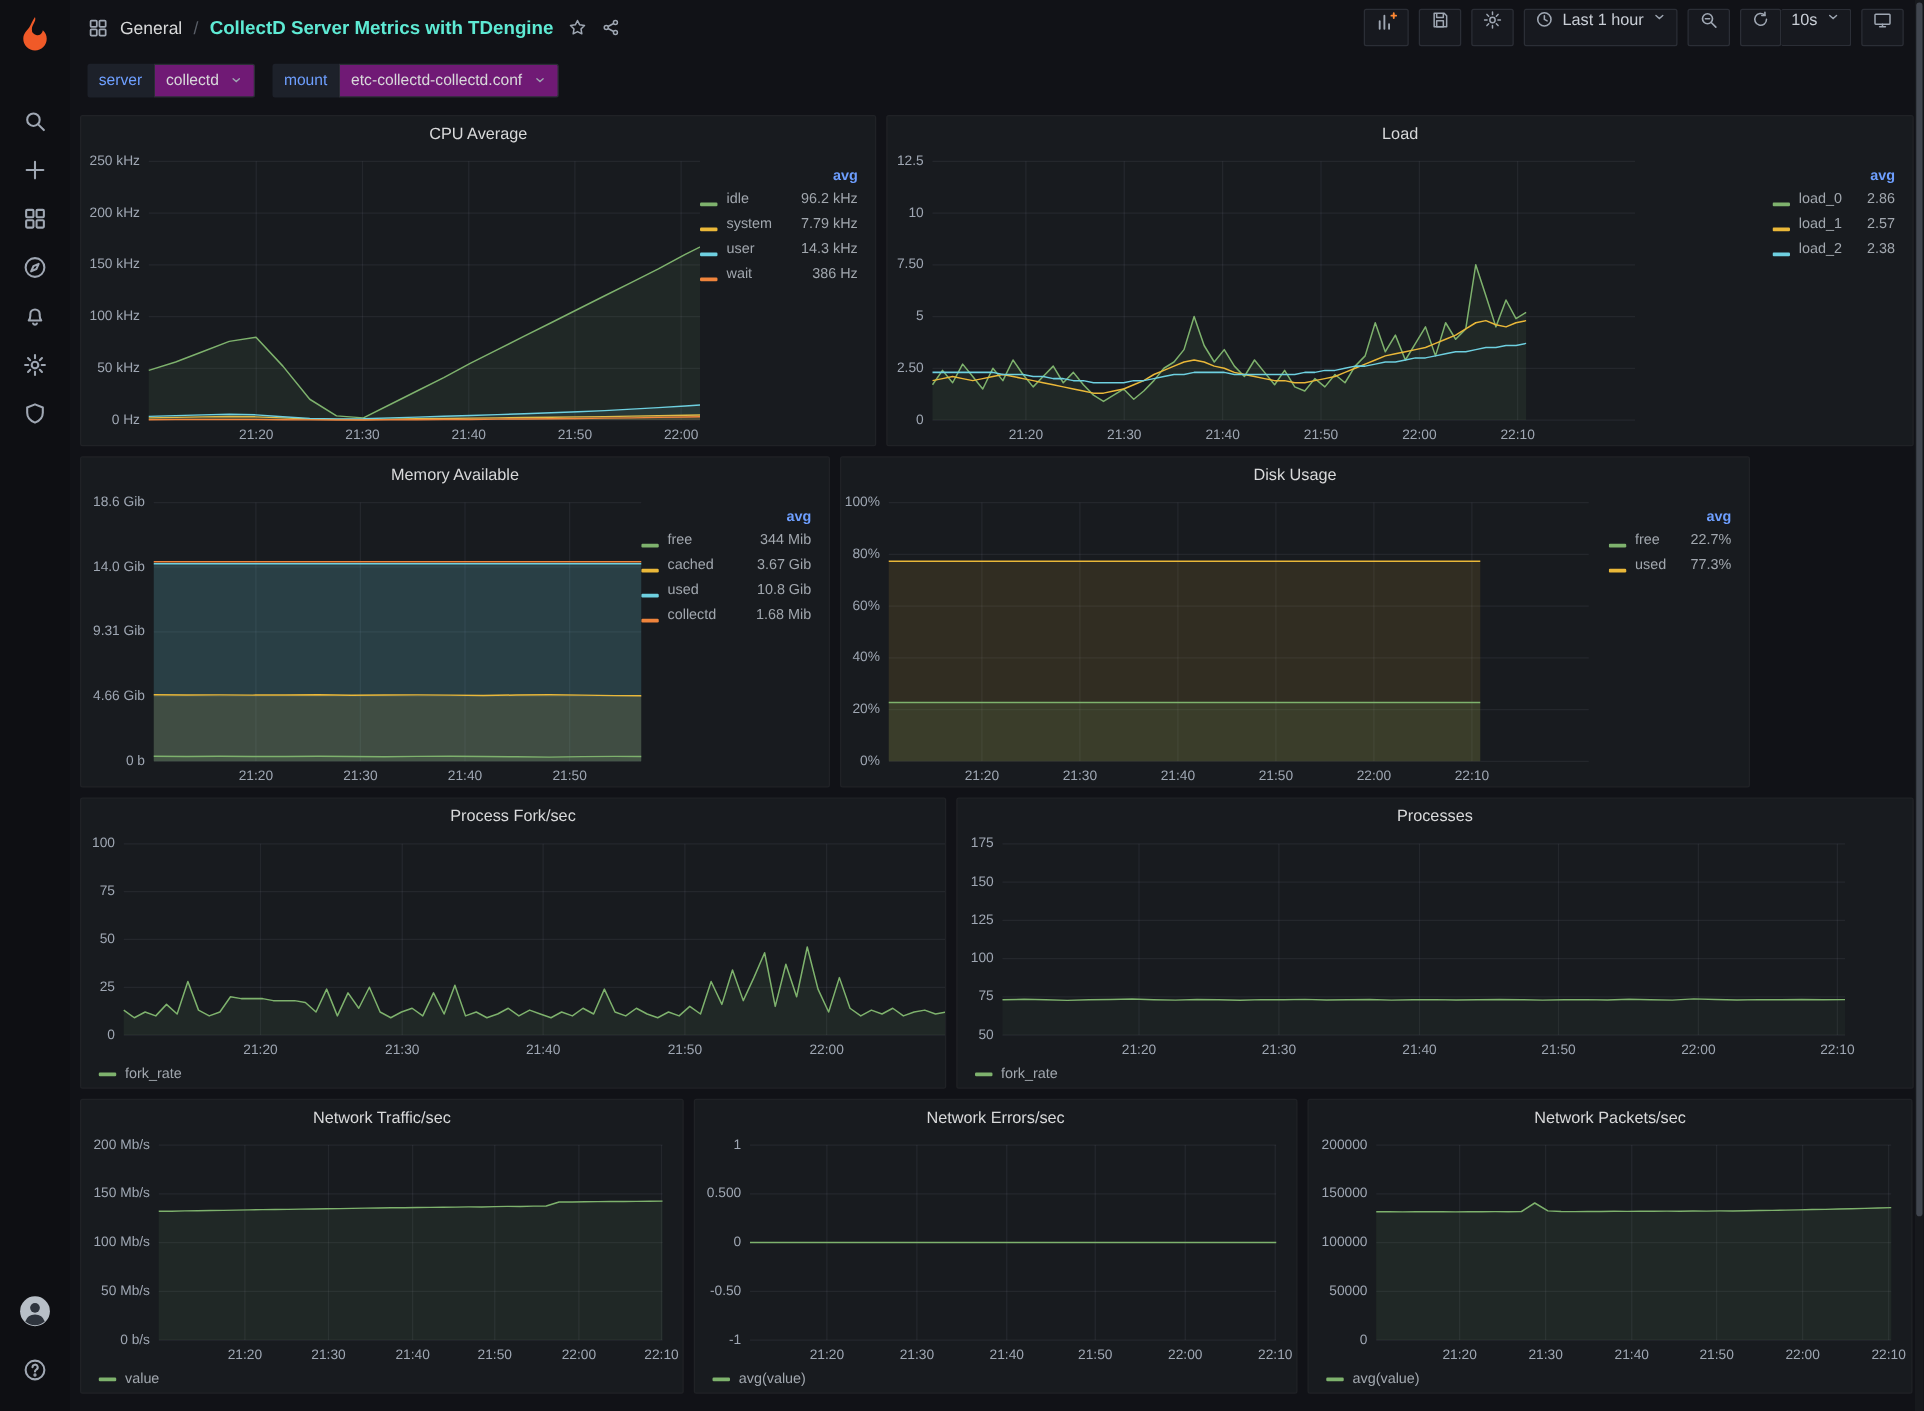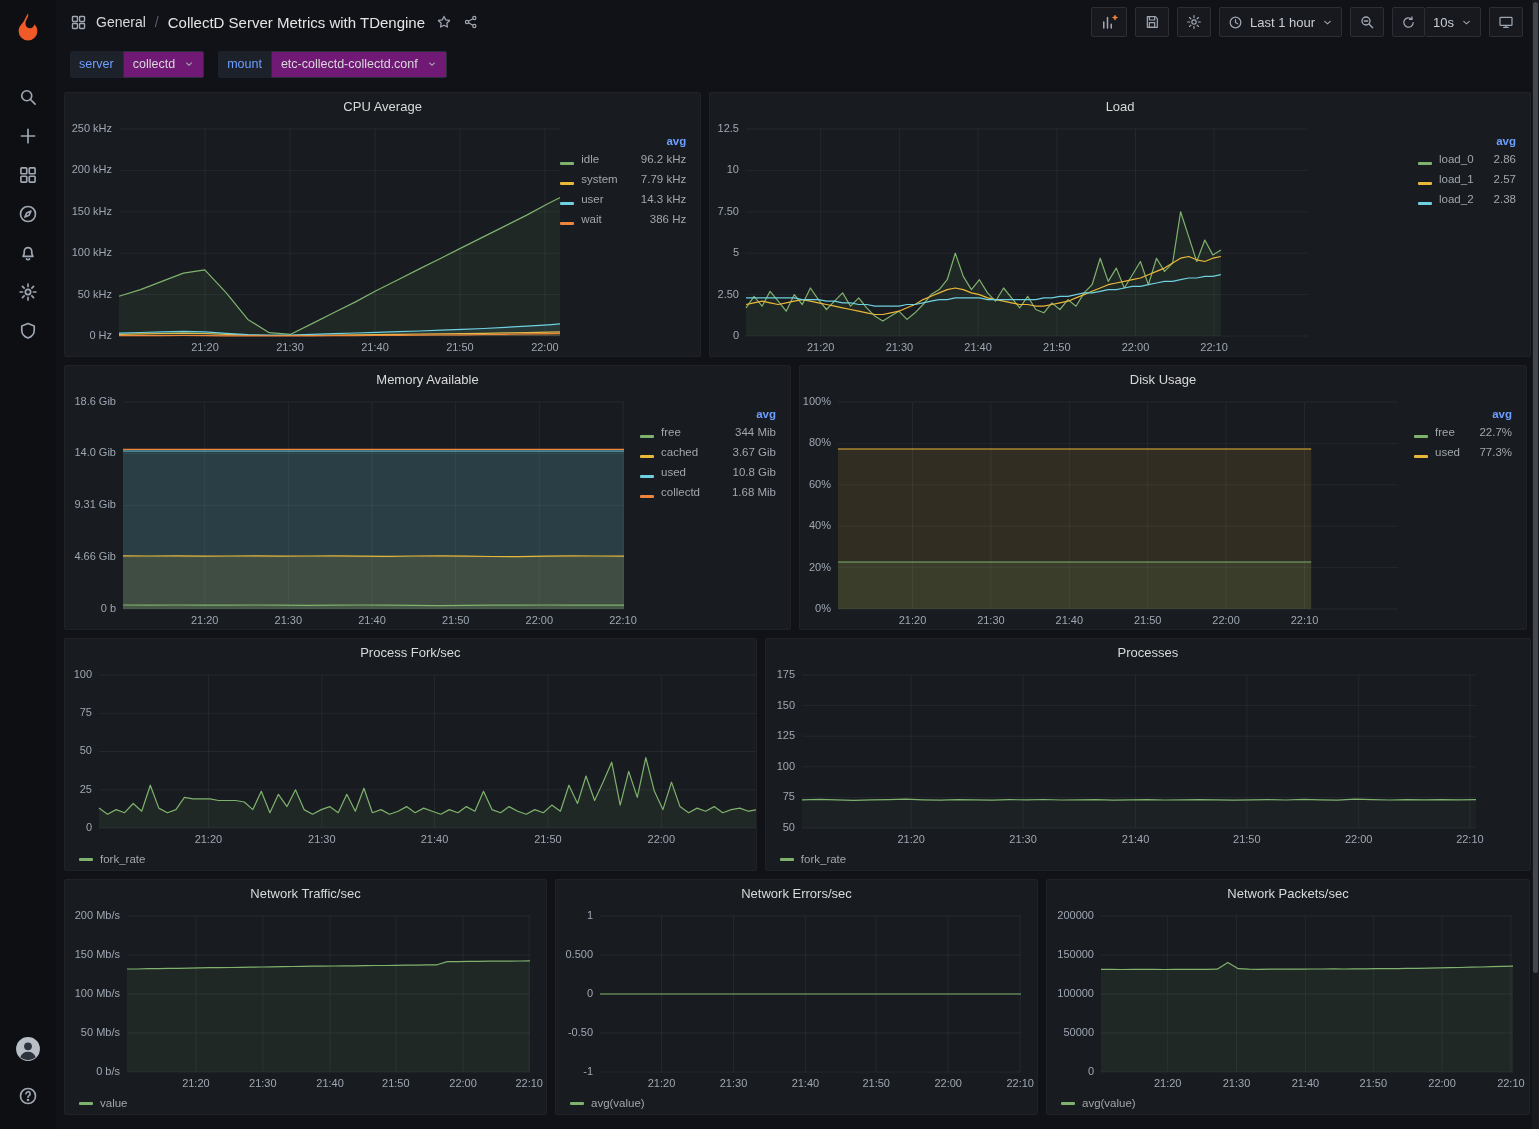--- a/index.html
+++ b/index.html
@@ -8,24 +8,24 @@
   
   .sidebar{flex:0 0 56px;background:#0e0f13;display:flex;flex-direction:column;align-items:center;padding:9px 0 14px 0}
   .logo{width:34px;height:34px;display:flex;align-items:center;justify-content:center;margin-bottom:34px;cursor:pointer}
   .side-btn{width:42px;height:39px;display:flex;align-items:center;justify-content:center;color:#9fa7b3;cursor:pointer;border-radius:2px}
   .side-bottom{margin-top:auto;display:flex;flex-direction:column;align-items:center;gap:8px}
   
   .main{flex:1;display:flex;flex-direction:column;min-width:0}
   .topbar{height:44px;display:flex;align-items:center;padding:0 16px 0 12px;gap:9px;flex:0 0 44px}
   .crumb{color:#d8d9da;font-size:14px;cursor:pointer}
   .crumb-sep{color:#5a5f68;font-size:14px}
-  .dash-title{color:#e5e5e5;font-size:15px;font-weight:400;cursor:pointer}
+  .dash-title{color:#5eead4;font-size:15px;font-weight:700;cursor:pointer}
   .hd-icon{color:#9fa7b3;display:flex;align-items:center;cursor:pointer;margin-left:2px}
   .tb-right{margin-left:auto;display:flex;align-items:center;gap:8px}
-  .tb-btn{display:flex;align-items:center;gap:7px;height:30px;padding:0 8px;background:#17191f;border:1px solid #2b2e36;border-radius:2px;color:#9fa7b3;font-size:13px;cursor:pointer}
+  .tb-btn{display:flex;align-items:flex-start;gap:7px;height:30px;padding:0 8px;background:#17191f;border:1px solid #2b2e36;border-radius:2px;color:#9fa7b3;font-size:13px;cursor:pointer}
   .tb-btn .lbl{color:#c9ced6}
   .tb-group{display:flex}
   .tb-group .tb-btn + .tb-btn{border-left:0}
   
   .subbar{height:40px;display:flex;align-items:center;gap:14px;padding:0 14px;flex:0 0 40px}
   .var{display:flex;align-items:stretch}
   .var-label{display:flex;align-items:center;padding:0 9px;background:#1d212a;color:#6e9fff;font-size:12.5px;border-radius:2px 0 0 2px;height:27px}
   .var-value{display:flex;align-items:center;gap:9px;padding:0 9px;background:#701a75;border:1px solid #2b2e36;color:#d8d9da;font-size:12.5px;border-radius:0 2px 2px 0;cursor:pointer;height:27px}
   
   .dash{flex:1;padding:8px;overflow:hidden}
@@ -340,21 +340,21 @@
                   <span class="sw" style="background:#6ED0E0"></span>
                   <span class="lg-label">load_2</span>
                   <span class="lg-val">2.38</span>
                 </div>
               </div>
           </div>
         </section>
       </div>
 
       <div class="row">
-        <section class="panel" style="width:727px;height:265px">
+        <section class="panel" style="width:600px;height:265px">
           <div class="panel-hd">Memory Available</div>
           <div class="panel-bd">
             <div class="chart"><svg width="575" height="235">
                   <line x1="58" x2="559" y1="215.0" y2="215.0" stroke="rgba(204,204,220,0.07)" stroke-width="1"></line>
                   <line x1="58" x2="559" y1="163.1" y2="163.1" stroke="rgba(204,204,220,0.07)" stroke-width="1"></line>
                   <line x1="58" x2="559" y1="111.4" y2="111.4" stroke="rgba(204,204,220,0.07)" stroke-width="1"></line>
                   <line x1="58" x2="559" y1="59.5" y2="59.5" stroke="rgba(204,204,220,0.07)" stroke-width="1"></line>
                   <line x1="58" x2="559" y1="8.0" y2="8.0" stroke="rgba(204,204,220,0.07)" stroke-width="1"></line>
                   <line x1="139.7" x2="139.7" y1="8" y2="215" stroke="rgba(204,204,220,0.07)" stroke-width="1"></line>
                   <line x1="223.3" x2="223.3" y1="8" y2="215" stroke="rgba(204,204,220,0.07)" stroke-width="1"></line>

